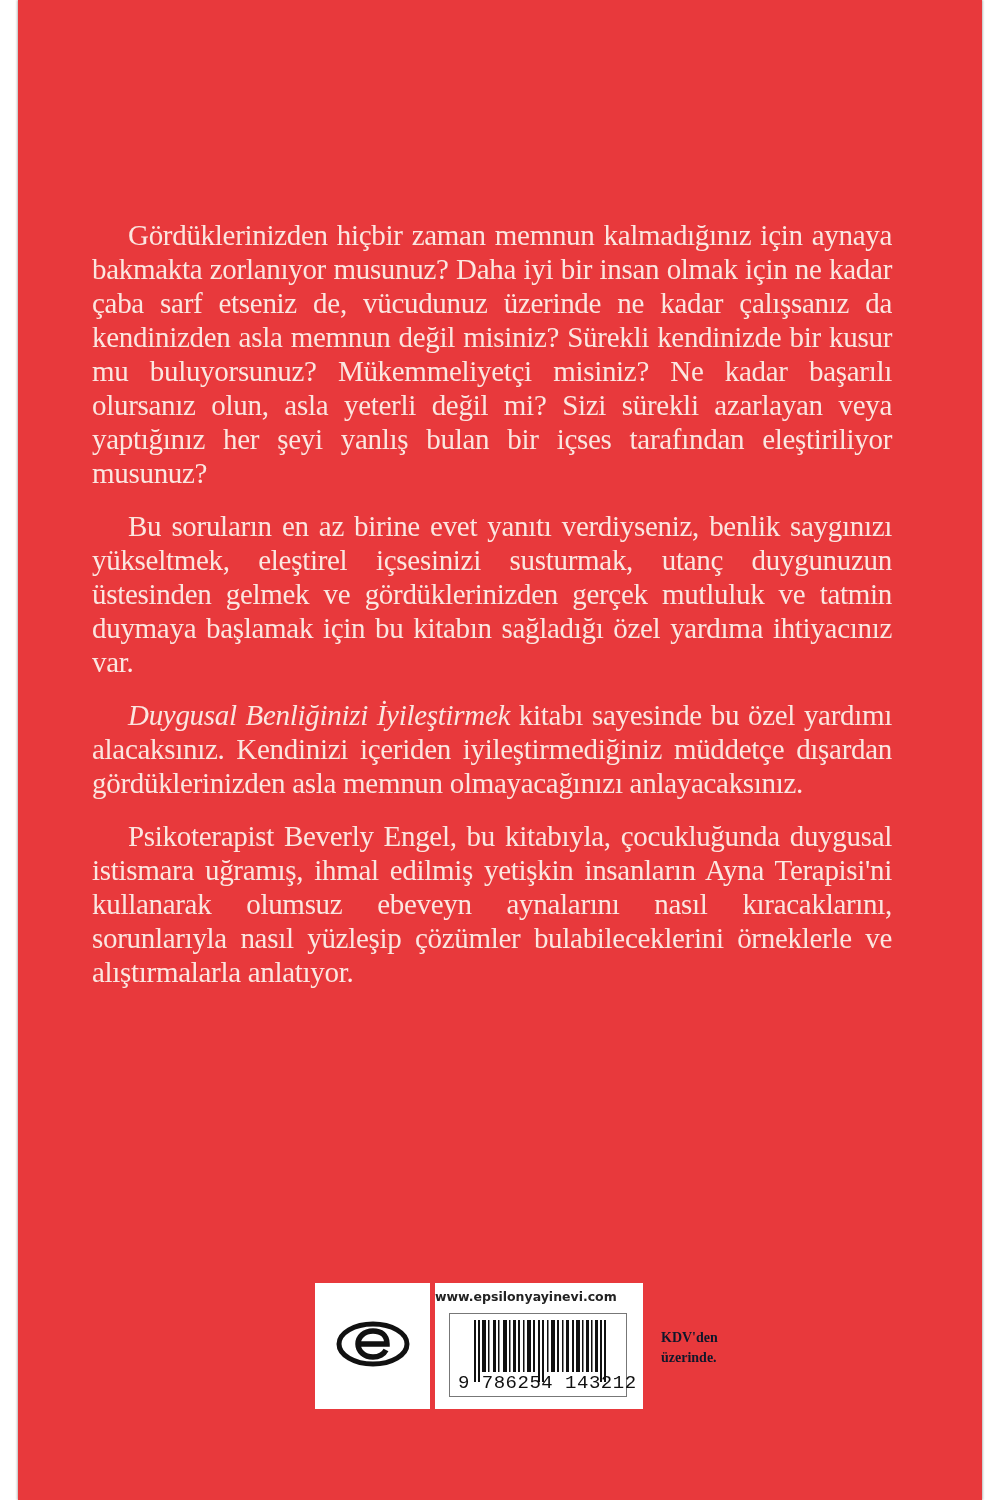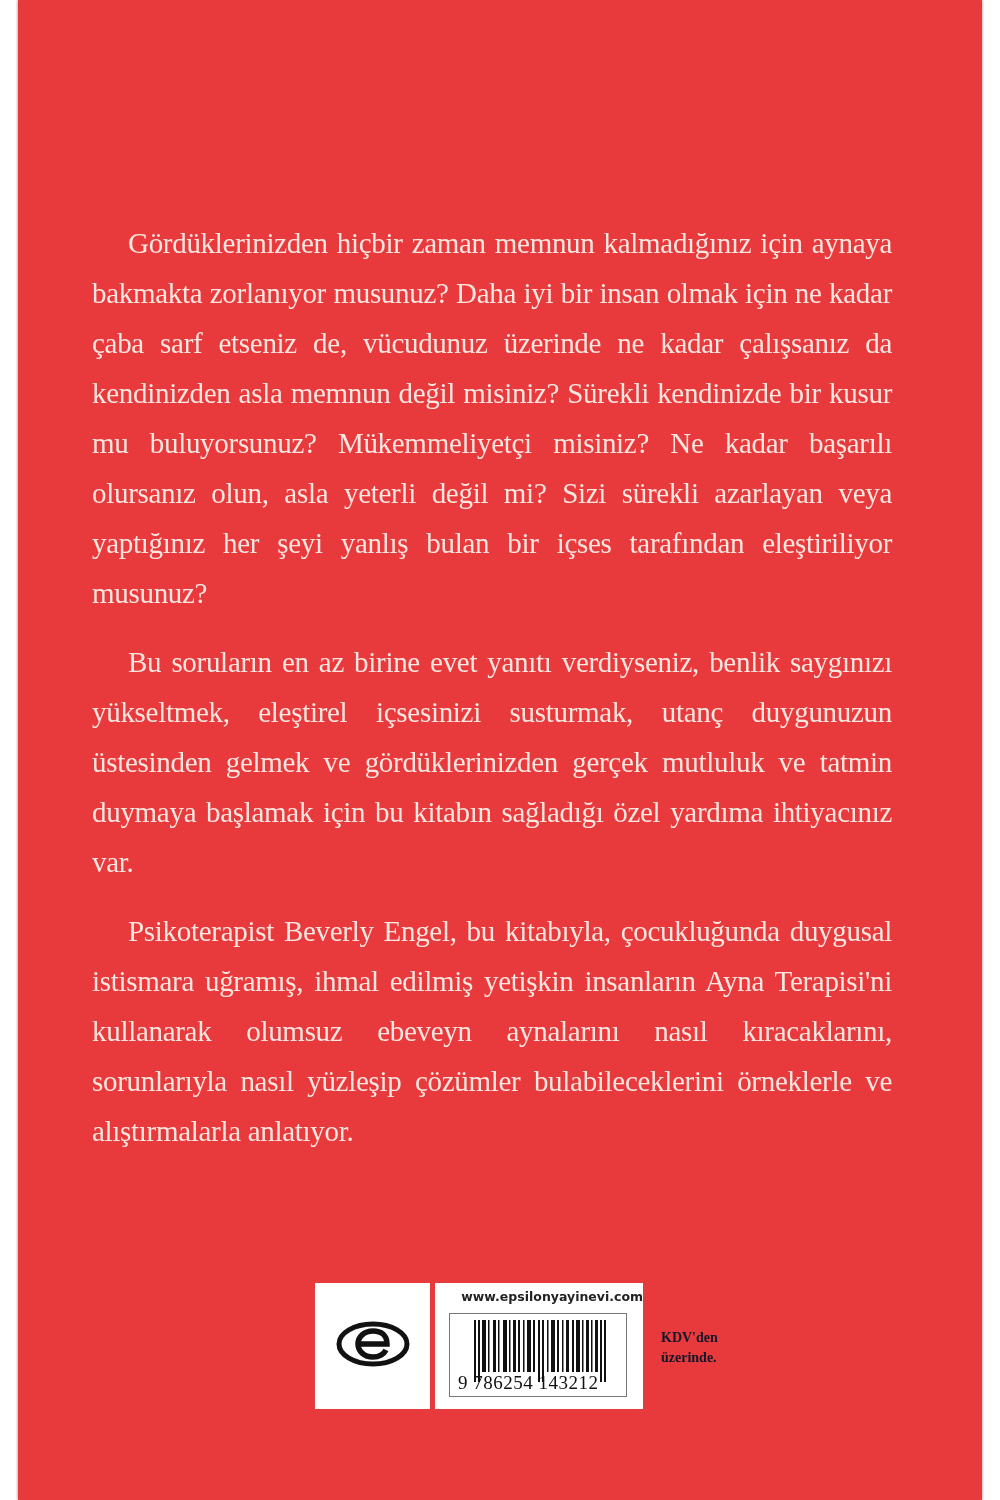--- a/index.html
+++ b/index.html
@@ -16,21 +16,21 @@
       background: #e8393c;
       box-shadow: -1px 0 2px rgba(0,0,0,0.25), 1px 0 2px rgba(0,0,0,0.25);
     }
     .text-block {
       position: absolute;
       left: 92px; top: 218px;
       width: 800px;
       color: #fbe6e0;
       font-family: "Liberation Serif", "DejaVu Serif", serif;
       font-size: 29px;
-      line-height: 50px;
+      line-height: 34px;
       letter-spacing: -0.3px;
     }
     .text-block p {
       margin: 0 0 19px 0;
       text-indent: 36px;
       text-align: justify;
       hyphens: auto;
     }
     .text-block em { font-style: italic; }
 
@@ -44,39 +44,39 @@
 
     .barcode-box {
       position: absolute;
       left: 435px; top: 1283px;
       width: 208px; height: 126px;
       background: #ffffff;
     }
     .barcode-url {
       position: absolute;
       left: 0; top: 6px; width: 208px;
-      text-align: right;
+      text-align: left;
       font-family: "DejaVu Sans", sans-serif;
       font-weight: bold;
       font-size: 12.5px;
       color: #222;
     }
     .barcode-frame {
       position: absolute;
       left: 14px; top: 30px;
       width: 178px; height: 84px;
       border: 1px solid #777;
       box-sizing: border-box;
       background: #fff;
     }
     .barcode-bars { position: absolute; left: 24px; top: 6px; }
     .barcode-digits {
       position: absolute;
       left: 8px; bottom: 2px;
-      font-family: Liberation Serif, serif;
+      font-family: Liberation Mono, monospace;
       font-size: 19px;
       color: #111;
       letter-spacing: 0.5px;
       white-space: pre;
       text-align: right;
     }
     .kdv {
       position: absolute;
       left: 661px; top: 1328px;
       font-family: "Liberation Serif", serif;
@@ -88,20 +88,21 @@
   </style>
 </head>
 <body>
 
 <div class="cover">
 </div>
 
 <div class="text-block">
   <p>Gördüklerinizden hiçbir zaman memnun kalmadığınız için aynaya bakmakta zorlanıyor musunuz? Daha iyi bir insan olmak için ne kadar çaba sarf etseniz de, vücudunuz üzerinde ne kadar çalışsanız da kendinizden asla memnun değil misiniz? Sürekli kendinizde bir kusur mu buluyorsunuz? Mükemmeliyetçi misiniz? Ne kadar başarılı olursanız olun, asla yeterli değil mi? Sizi sürekli azarlayan veya yaptığınız her şeyi yanlış bulan bir içses tarafından eleştiriliyor musunuz?</p>
   <p>Bu soruların en az birine evet yanıtı verdiyseniz, benlik saygınızı yükseltmek, eleştirel içsesinizi susturmak, utanç duygunuzun üstesinden gelmek ve gördüklerinizden gerçek mutluluk ve tatmin duymaya başlamak için bu kitabın sağladığı özel yardıma ihtiyacınız var.</p>
+  <p><em>Duygusal Benliğinizi İyileştirmek</em><span> kitabı sayesinde bu özel yardımı alacaksınız. Kendinizi içeriden iyileştirmediğiniz müddetçe dışardan gördüklerinizden asla memnun olmayacağınızı anlayacaksınız.</span></p>
   <p>Psikoterapist Beverly Engel, bu kitabıyla, çocukluğunda duygusal istismara uğramış, ihmal edilmiş yetişkin insanların Ayna Terapisi'ni kullanarak olumsuz ebeveyn aynalarını nasıl kıracaklarını, sorunlarıyla nasıl yüzleşip çözümler bulabileceklerini örneklerle ve alıştırmalarla anlatıyor.</p>
 </div>
 
 <div class="logo-box">
   <svg class="logo-svg" width="76" height="50" viewBox="0 0 76 50">
     <ellipse cx="38" cy="25" rx="34" ry="20" fill="none" stroke="#111" stroke-width="5"></ellipse>
     <path d="M22 25 H52 C52 16 46 12 38 12 C29 12 23 18 23 25 C23 32 29 38 38 38 C44 38 49 35 51 31" fill="none" stroke="#111" stroke-width="5.5" stroke-linecap="butt"></path>
   </svg>
 </div>
 

